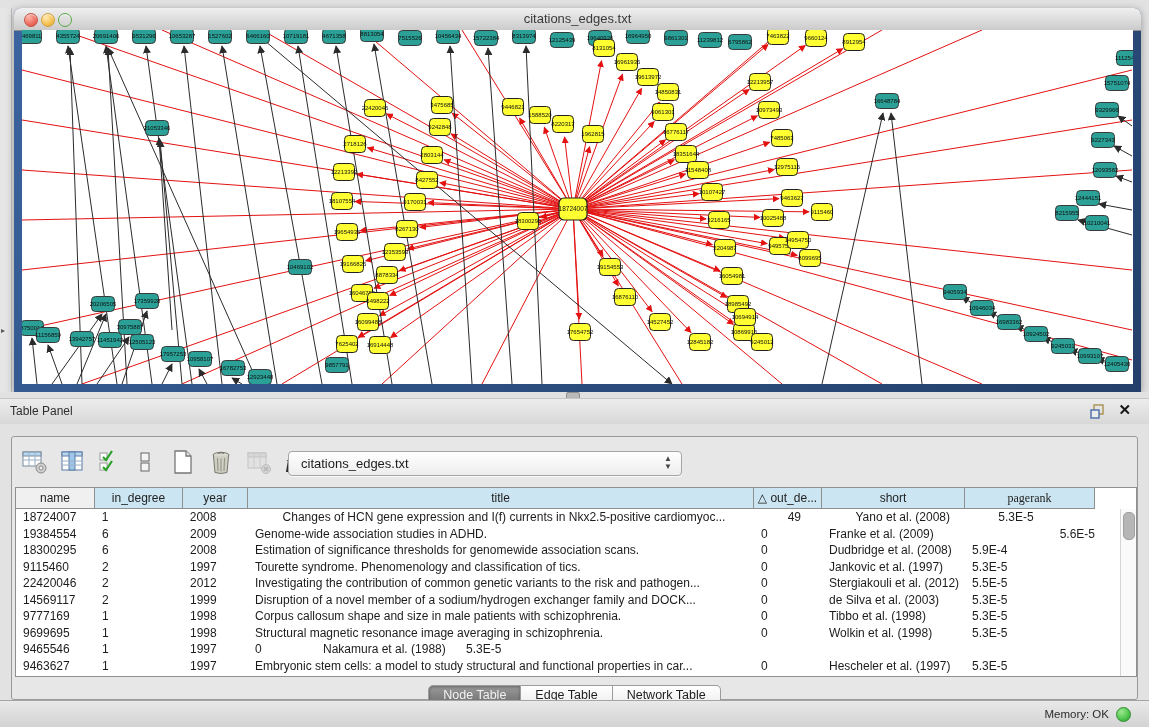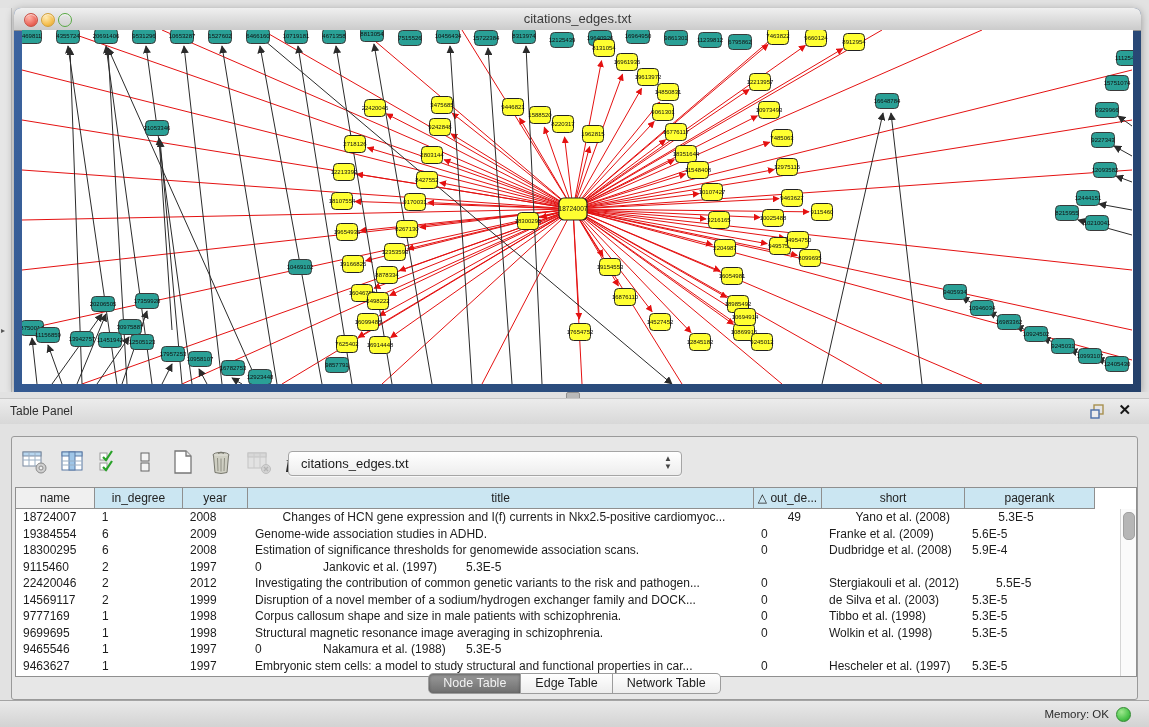--- a/index.html
+++ b/index.html
@@ -62,21 +62,21 @@
   .th.plain{background:#f0f0f0;}
   .tbody{position:absolute;left:0;top:21px;right:15px;bottom:0;}
   .tr{display:flex;height:16.5px;line-height:16.5px;cursor:default;}
   .td{box-sizing:border-box;padding-left:7px;font-size:12px;color:#1c1c1c;
       white-space:nowrap;overflow:hidden;}
   .vscroll{position:absolute;right:0;top:21px;bottom:0;width:15px;
       background:#fafafa;border-left:1px solid #d5d5d5;}
   .vthumb{position:absolute;left:2px;top:3px;width:10px;height:26px;border-radius:5px;
       background:#b6b6b6;border:1px solid #a0a0a0;cursor:pointer;}
   
-  .tabbar{position:absolute;left:0;right:0;top:236px;height:22px;text-align:center;}
+  .tabbar{position:absolute;left:0;right:0;top:248px;height:22px;text-align:center;}
   .seg{display:inline-flex;vertical-align:top;}
   .seg-btn{height:19px;line-height:19px;font-size:12.5px;padding:0 14px;
       background:linear-gradient(#ffffff,#ededed);border:1px solid #9c9c9c;
       border-left:none;color:#1d1d1d;cursor:pointer;}
   .seg-btn:first-child{border-left:1px solid #9c9c9c;border-radius:5px 0 0 5px;}
   .seg-btn:last-child{border-radius:0 5px 5px 0;}
   .seg-btn.sel{background:linear-gradient(#9a9a9a,#6f6f6f);color:#f2f2f2;
       box-shadow:inset 0 1px 3px rgba(0,0,0,.35);}
   
   .statusbar{position:absolute;left:0;top:700px;width:1149px;height:27px;
@@ -756,66 +756,67 @@
       </div>
 
       <div class="table-wrap">
         <div class="thead" id="thead">
             <div class="th plain" style="width: 79px;">name</div>
             <div class="th" style="width: 88px;">in_degree</div>
             <div class="th" style="width: 65px;">year</div>
             <div class="th" style="width: 506px;">title</div>
             <div class="th" style="width: 68px;">△ out_de...</div>
             <div class="th" style="width: 143px;">short</div>
-            <div class="th" style="width: 130px;">pagerank</div>
+            <div class="th" style="width: 130px; font-family: Liberation Serif, serif;">pagerank</div>
           </div>
         <div class="tbody" id="tbody">
             <div class="tr">
               <div class="td" style="width: 79px;">18724007</div>
               <div class="td" style="width: 88px;">1</div>
               <div class="td" style="width: 65px;">2008</div>
               <div class="td" style="width: 506px; margin-left: 28px;">Changes of HCN gene expression and I(f) currents in Nkx2.5-positive cardiomyoc...</div>
               <div class="td" style="width: 68px;">49</div>
               <div class="td" style="width: 143px;">Yano et al. (2008)</div>
               <div class="td" style="width: 130px;">5.3E-5</div>
             </div>
             <div class="tr">
               <div class="td" style="width: 79px;">19384554</div>
               <div class="td" style="width: 88px;">6</div>
               <div class="td" style="width: 65px;">2009</div>
               <div class="td" style="width: 506px;">Genome-wide association studies in ADHD.</div>
               <div class="td" style="width: 68px;">0</div>
               <div class="td" style="width: 143px;">Franke et al. (2009)</div>
-              <div class="td" style="width: 130px;">5.6E-5</div>
+              <div class="td" style="width: 130px; text-align: right;">5.6E-5</div>
             </div>
             <div class="tr">
               <div class="td" style="width: 79px;">18300295</div>
               <div class="td" style="width: 88px;">6</div>
               <div class="td" style="width: 65px;">2008</div>
               <div class="td" style="width: 506px;">Estimation of significance thresholds for genomewide association scans.</div>
               <div class="td" style="width: 68px;">0</div>
               <div class="td" style="width: 143px;">Dudbridge et al. (2008)</div>
               <div class="td" style="width: 130px;">5.9E-4</div>
             </div>
             <div class="tr">
               <div class="td" style="width: 79px;">9115460</div>
               <div class="td" style="width: 88px;">2</div>
               <div class="td" style="width: 65px;">1997</div>
+              <div class="td" style="width: 506px;">Tourette syndrome. Phenomenology and classification of tics.</div>
               <div class="td" style="width: 68px;">0</div>
               <div class="td" style="width: 143px;">Jankovic et al. (1997)</div>
               <div class="td" style="width: 130px;">5.3E-5</div>
             </div>
             <div class="tr">
               <div class="td" style="width: 79px;">22420046</div>
               <div class="td" style="width: 88px;">2</div>
               <div class="td" style="width: 65px;">2012</div>
               <div class="td" style="width: 506px;">Investigating the contribution of common genetic variants to the risk and pathogen...</div>
               <div class="td" style="width: 68px;">0</div>
               <div class="td" style="width: 143px;">Stergiakouli et al. (2012)</div>
-              <div class="td" style="width: 130px; margin-left: 24px;">5.5E-5</div>
+              <div class="td" style="width: 130px;">5.5E-5</div>
             </div>
             <div class="tr">
               <div class="td" style="width: 79px;">14569117</div>
               <div class="td" style="width: 88px;">2</div>
               <div class="td" style="width: 65px;">1999</div>
               <div class="td" style="width: 506px;">Disruption of a novel member of a sodium/hydrogen exchanger family and DOCK...</div>
               <div class="td" style="width: 68px;">0</div>
               <div class="td" style="width: 143px;">de Silva et al. (2003)</div>
               <div class="td" style="width: 130px;">5.3E-5</div>
             </div>

